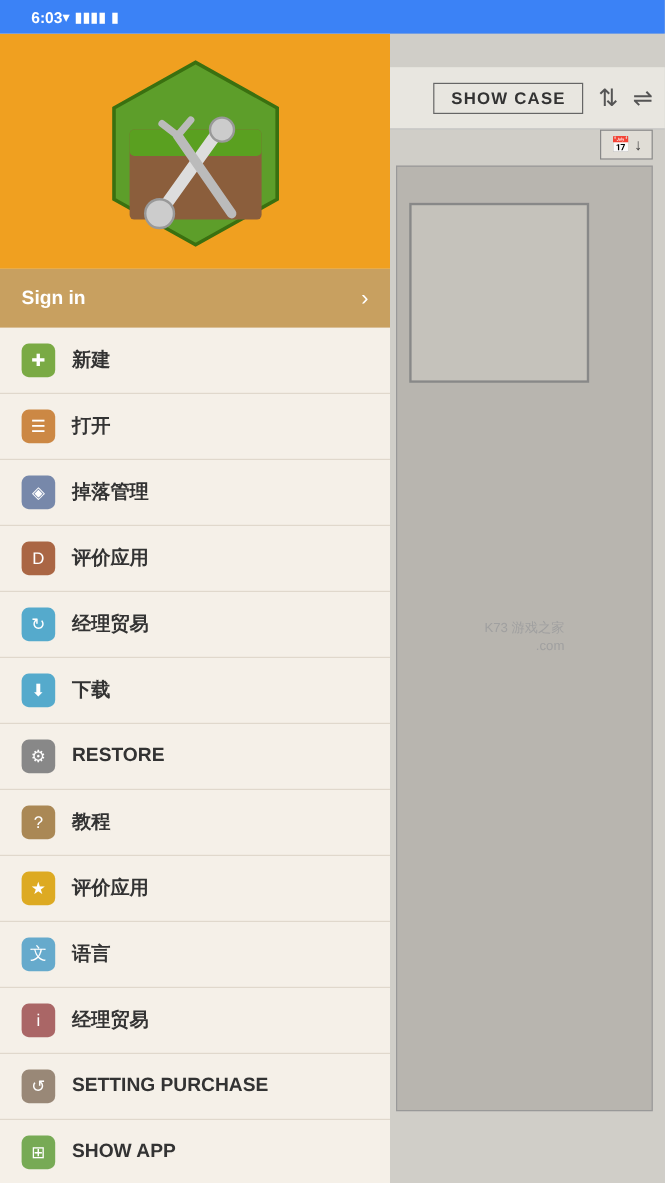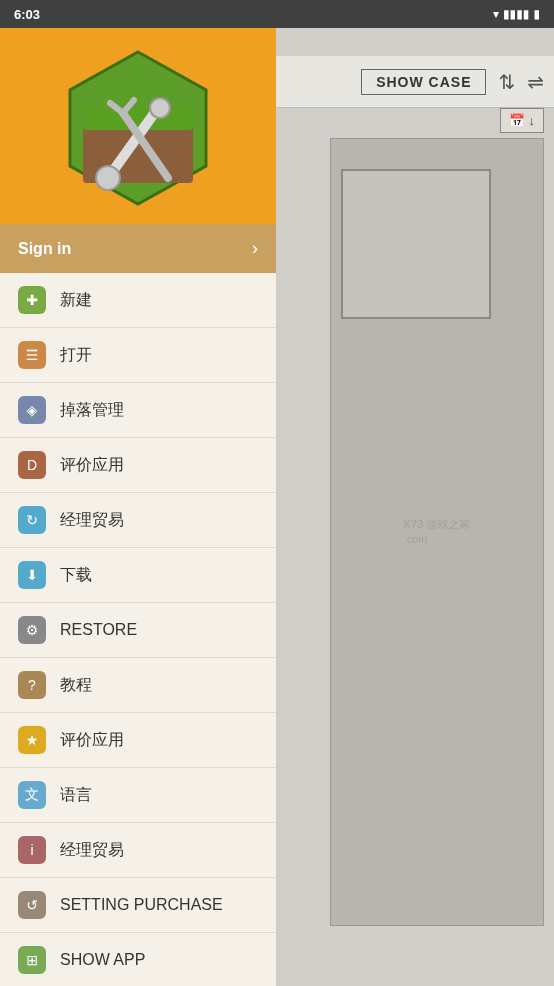--- a/index.html
+++ b/index.html
@@ -10,25 +10,25 @@
       font-family: 'Arial', sans-serif;
       background: #c8c8c8;
       position: relative;
     }
 
     
     .status-bar {
       position: absolute;
       top: 0; left: 0; right: 0;
       height: 28px;
-      background: #404040;
-      display: flex;
-      align-items: center;
-      justify-content: space-between;
-      padding: 0 14px;
+      background: #3b82f6;
+      display: flex;
+      align-items: center;
+      justify-content: flex-start;
+      padding: 0 26px;
       z-index: 100;
     }
     .status-time {
       color: #fff;
       font-size: 13px;
       font-weight: bold;
     }
     .status-icons {
       display: flex;
       align-items: center;
@@ -106,30 +106,30 @@
       height: 150px;
       border: 2px solid #888;
       background: #c5c2bb;
     }
     .watermark {
       position: absolute;
       top: 50%; left: 50%;
       transform: translate(-50%, -50%);
       color: #a0a0a0;
       font-size: 11px;
-      text-align: left;
+      text-align: right;
       line-height: 1.4;
       white-space: nowrap;
     }
 
     
     .drawer {
       position: absolute;
       top: 28px; left: 0;
-      width: 276px;
+      width: 325px;
       bottom: 0;
       background: #f5f0e8;
       display: flex;
       flex-direction: column;
       z-index: 50;
       overflow-y: auto;
     }
 
     
     .drawer-header {
@@ -195,21 +195,21 @@
       align-items: center;
       justify-content: center;
       margin-right: 14px;
       flex-shrink: 0;
       font-size: 14px;
       color: #fff;
     }
     .menu-label {
       font-size: 16px;
       color: #333;
-      font-weight: 400;
+      font-weight: 700;
       text-align: right;
     }
   </style>
 </head>
 <body>
 
 <div class="status-bar">
   <span class="status-time">6:03</span>
   <div class="status-icons">
     <span>▾</span>

